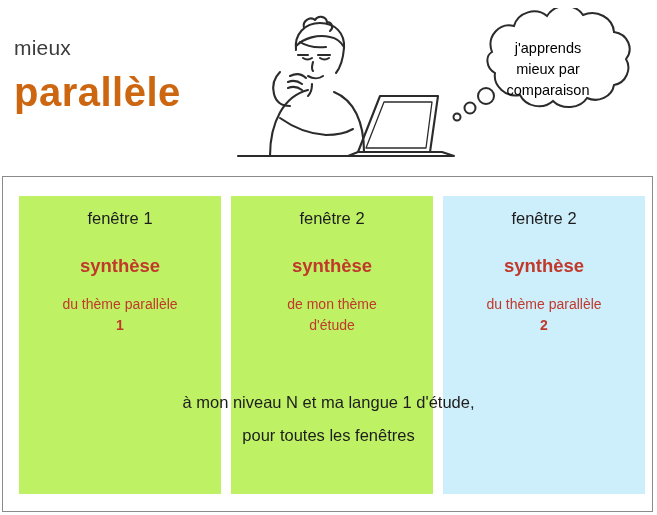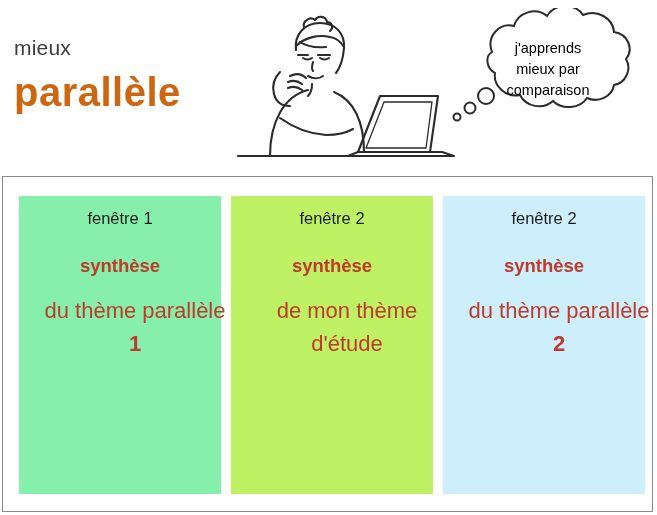--- a/index.html
+++ b/index.html
@@ -93,21 +93,21 @@
     top: 0;
     width: 651px;
     height: 336px;
   }
   .col {
     position: absolute;
     top: 19px;
     width: 202px;
     height: 298px;
   }
-  .col-1 { left: 16px;  background: #86efac; }
+  .col-1 { left: 16px;  background: #bef264; }
   .col-2 { left: 228px; background: #bef264; }
   .col-3 { left: 440px; background: #cdeefb; }
 
   .col-head {
     position: absolute;
     top: 13px;
     left: 0;
     width: 202px;
     text-align: center;
     font-size: 16.5px;
@@ -122,24 +122,23 @@
     font-size: 18.5px;
     font-weight: bold;
     color: #c0392b;
   }
   .col-sub {
     position: absolute;
     top: 98px;
     left: 0;
     width: 202px;
     text-align: center;
-    font-size: 22px;
+    font-size: 14px;
     color: #c0392b;
     line-height: 1.5;
-    padding-left: 15px;
   }
   .col-sub .strong { font-weight: bold; }
 
   .footer-lines {
     position: absolute;
     left: 0;
     top: 216px;
     width: 651px;
     text-align: center;
     color: #1d1d1d;
@@ -240,17 +239,21 @@
 
       <div class="col col-3">
         <div class="col-head">fenêtre 2</div>
         <div class="col-synth">synthèse</div>
         <div class="col-sub">
           <span>du thème parallèle</span><br>
           <span class="strong">2</span>
         </div>
       </div>
 
+      <div class="footer-lines">
+        <div class="footer-line-1">à mon niveau N  et ma langue 1 d'étude,</div>
+        <div class="footer-line-2">pour toutes les fenêtres</div>
+      </div>
 
     </div>
   </div>
 
 </div>
 
 </body></html>

